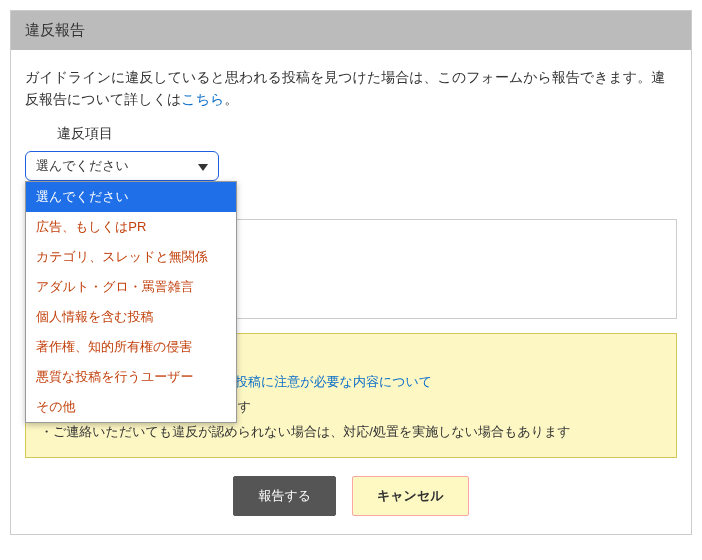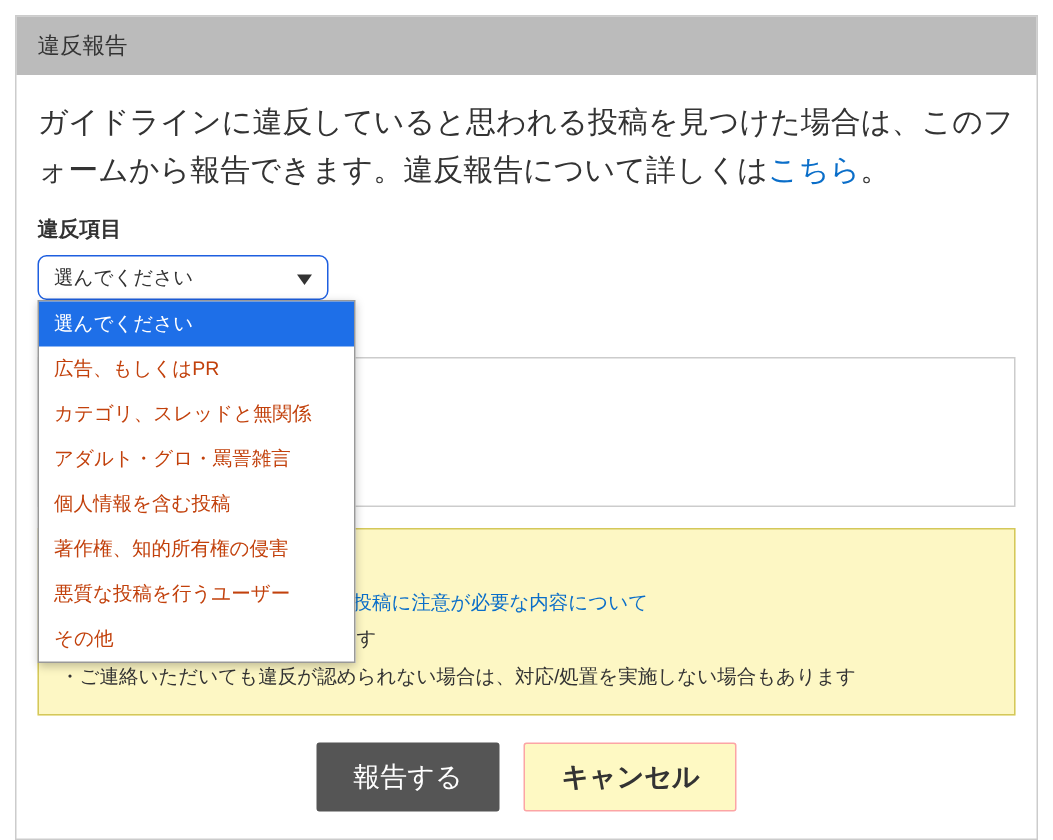--- a/index.html
+++ b/index.html
@@ -19,29 +19,30 @@
   background: #bbb;
   padding: 10px 14px;
   font-size: 15px;
   color: #333;
   font-family: Liberation Mono, monospace;
 }
 .body {
   padding: 16px 14px 18px 14px;
 }
 .intro {
-  font-size: 20px;
+  font-size: 14px;
   line-height: 1.6;
   margin-bottom: 14px;
 }
 .link { color: #0a6ec9; text-decoration: none; }
 .label {
-  font-weight: bold;
+  font-weight: normal;
   font-size: 14px;
   margin-bottom: 8px;
+  margin-left: 32px;
 }
 .select-wrap {
   position: relative;
   display: inline-block;
   margin-bottom: 14px;
   text-decoration: underline;
 }
 .select-btn {
   width: 194px;
   height: 30px;
@@ -109,21 +110,21 @@
   color: #333;
 }
 .notice .link { color: #0a6ec9; }
 .actions {
   text-align: center;
   margin-top: 18px;
 }
 .btn {
   display: inline-block;
   padding: 10px 24px;
-  font-size: 18px;
+  font-size: 13px;
   border-radius: 2px;
   cursor: pointer;
   margin: 0 6px;
 }
 .btn-primary {
   background: #555;
   border: 1px solid #555;
   color: #fff;
 }
 .btn-secondary {

